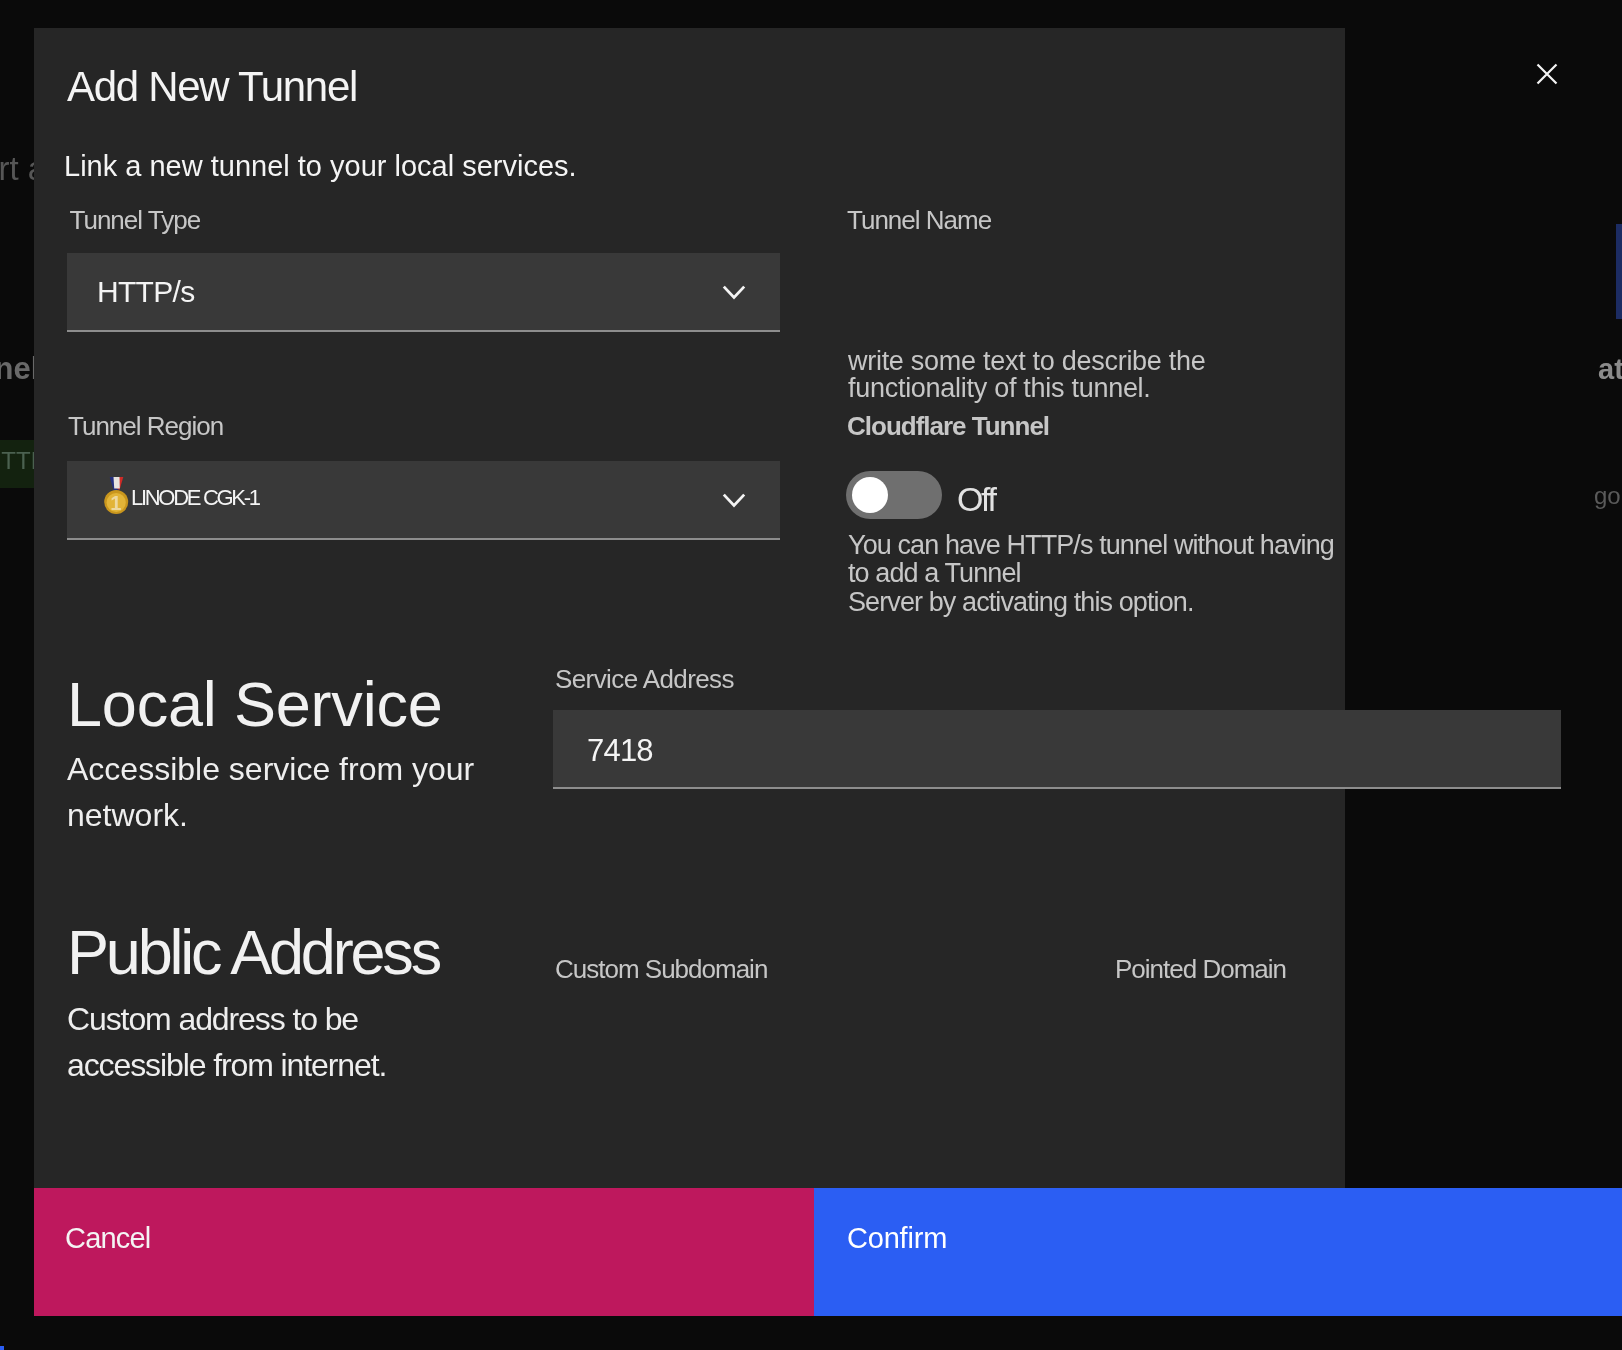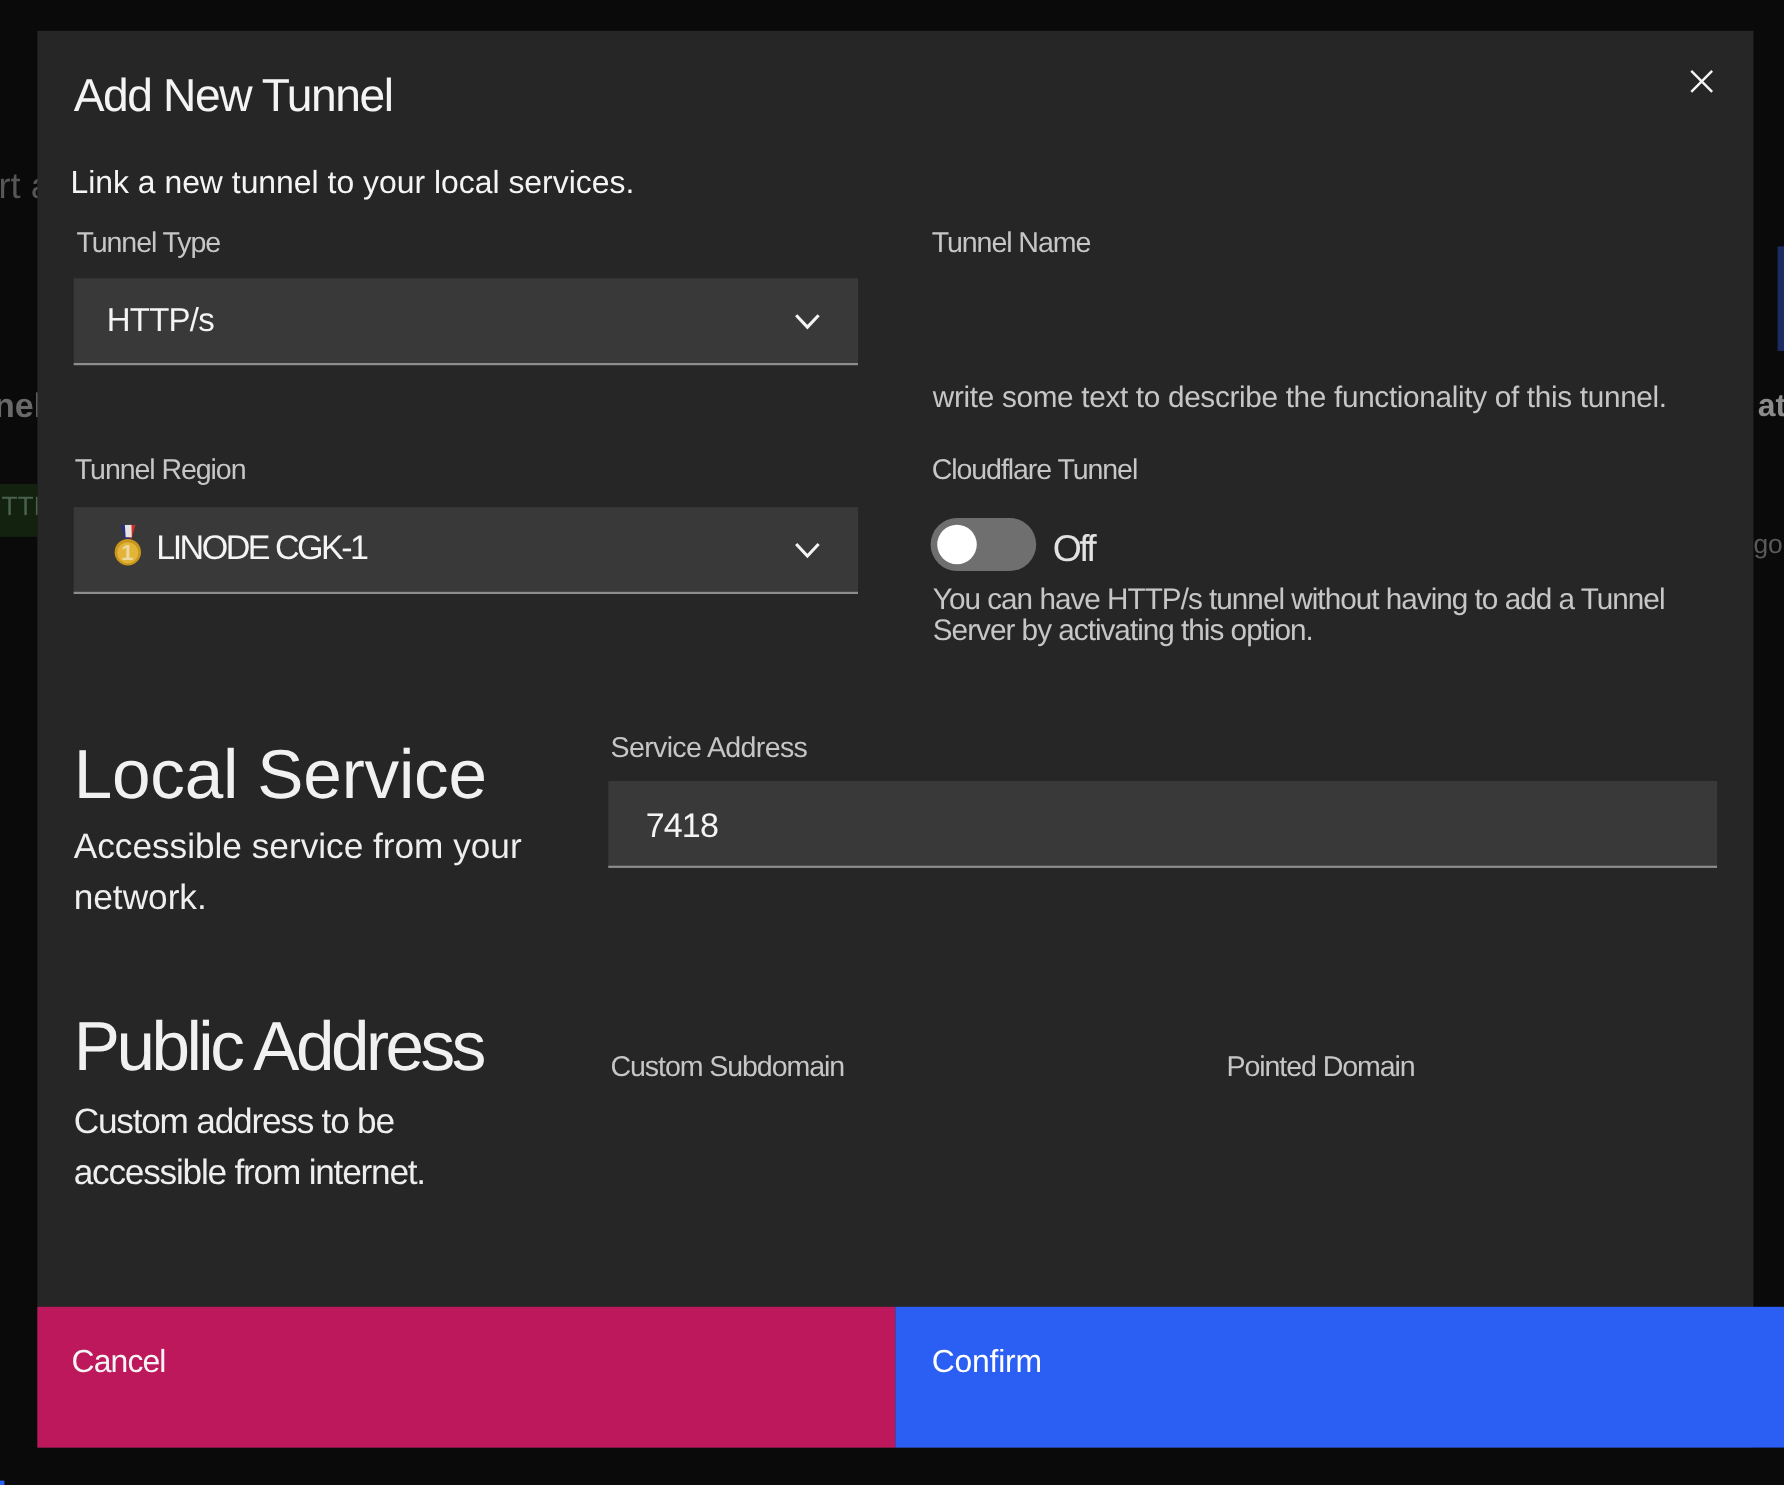--- a/index.html
+++ b/index.html
@@ -1,18 +1,18 @@
 <!DOCTYPE html>
 <html><head>
 <meta charset="utf-8">
 <style>
 html,body{margin:0;padding:0;}
 body{width:1622px;height:1350px;background:#0a0a0a;font-family:"Liberation Sans",sans-serif;position:relative;overflow:hidden;}
 .abs{position:absolute;}
-.modal{position:absolute;left:34px;top:28px;width:1560px;height:1288px;background:#262626;z-index:5;}
+.modal{position:absolute;left:34px;top:28px;width:1311px;height:1288px;background:#262626;z-index:5;}
 .lbl{color:#c6c6c6;font-size:26px;line-height:26px;letter-spacing:-1px;}
 .field{background:#393939;border-bottom:2.5px solid #8d8d8d;position:absolute;}
 .ftext{color:#f4f4f4;font-size:30px;line-height:30px;letter-spacing:-2px;}
 .helper{color:#c6c6c6;font-size:27px;line-height:27px;letter-spacing:-0.6px;}
 .chev{position:absolute;}
 </style>
 </head>
 <body>
 
 <div class="abs" style="left:-51px;top:151.6px;color:#565656;font-size:33px;line-height:33px;">Start a</div>
@@ -39,32 +39,32 @@
 
   <div class="field" style="left:33px;top:225px;width:713px;height:77px;">
     <div class="ftext abs" style="left:30px;top:23.9px;letter-spacing:-0.7px;">HTTP/s</div>
     <svg class="chev" style="left:655px;top:31px;" width="24" height="16" viewBox="0 0 24 16">
         <path d="M1.8 2.6 L12 13.4 L22.2 2.6" stroke="#f4f4f4" stroke-width="2.8" fill="none"></path>
       </svg>
   </div>
   <div class="helper abs" style="left:814px;top:319.6px;letter-spacing:-0.28px;">write some text to describe the functionality of this tunnel.</div>
 
   <div class="abs lbl" style="left:34px;top:385px;">Tunnel Region</div>
-  <div class="abs lbl" style="left:813px;top:385px;">Cloudflare Tunnel</div>
+  <div class="abs lbl" style="left:813px;top:385px;font-weight:bold;">Cloudflare Tunnel</div>
 
   <div class="field" style="left:33px;top:433px;width:713px;height:77px;">
     <svg class="abs" style="left:36px;top:16px;" width="27" height="40" viewBox="0 0 27 40">
       <polygon points="6.7,0 12.5,0 16.5,12 11,14.5" fill="#26307e"></polygon>
       <polygon points="14.5,0 20.3,0 16.5,13 12.5,10.5" fill="#cf2b27"></polygon>
       <polygon points="10.5,0 16.5,0 16.8,11.5 11.2,11.5" fill="#e8e4df"></polygon>
       <circle cx="13.2" cy="25" r="12" fill="#c9961d"></circle>
       <circle cx="13.2" cy="25.5" r="9.6" fill="#e2b438"></circle>
       <text x="12.8" y="32.5" font-size="20" font-weight="bold" fill="#eed9a0" text-anchor="middle" font-family="Liberation Sans">1</text>
     </svg>
-    <div class="ftext abs" style="left:75px;top:21px;font-size:31px;line-height:31px;letter-spacing:-2.3px;">LINODE CGK-1</div>
+    <div class="ftext abs" style="left:64px;top:21px;font-size:22px;line-height:31px;letter-spacing:-2.3px;">LINODE CGK-1</div>
     <svg class="chev" style="left:655px;top:31px;" width="24" height="16" viewBox="0 0 24 16">
         <path d="M1.8 2.6 L12 13.4 L22.2 2.6" stroke="#f4f4f4" stroke-width="2.8" fill="none"></path>
       </svg>
   </div>
 
   <div class="abs" style="left:812px;top:443px;width:96px;height:48px;border-radius:24px;background:#6f6f6f;">
     <div class="abs" style="left:6px;top:6px;width:36px;height:36px;border-radius:50%;background:#ffffff;"></div>
   </div>
   <div class="abs" style="left:923px;top:454.2px;color:#e2e2e2;font-size:34px;line-height:34px;letter-spacing:-2.4px;">Off</div>
   <div class="abs" style="left:33px;top:644.6px;color:#f1f1f1;font-size:63px;line-height:63px;letter-spacing:-0.2px;">Local Service</div>

